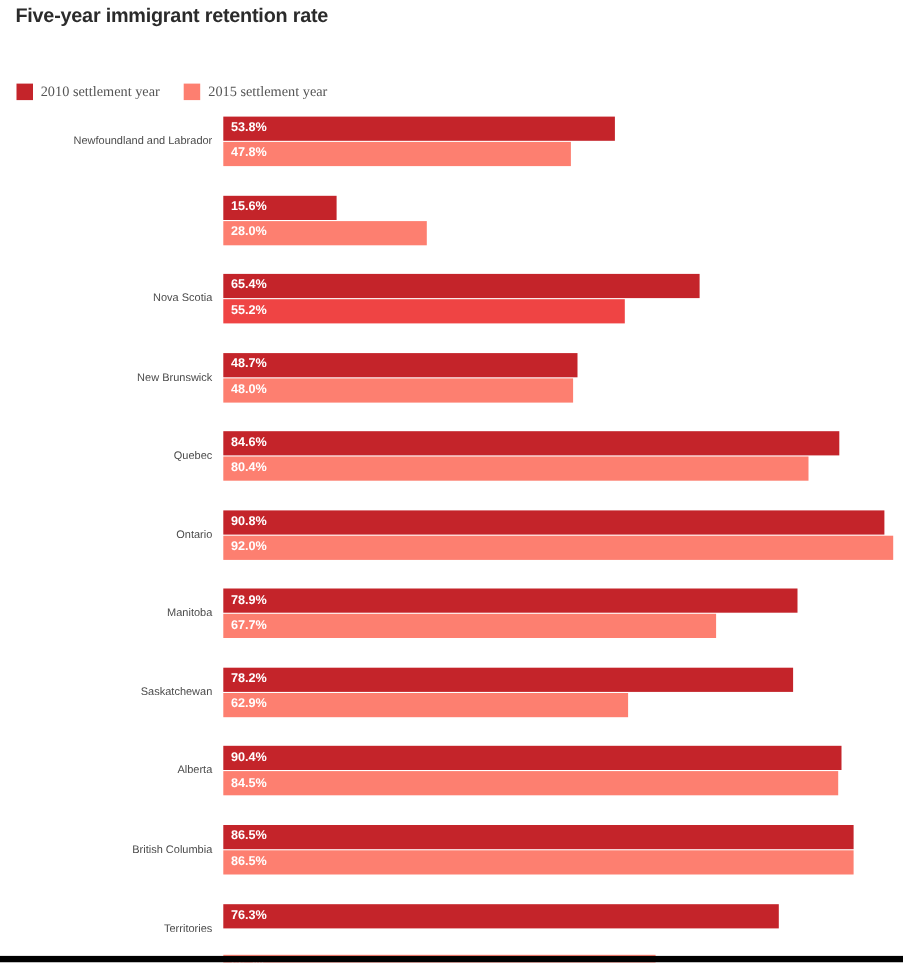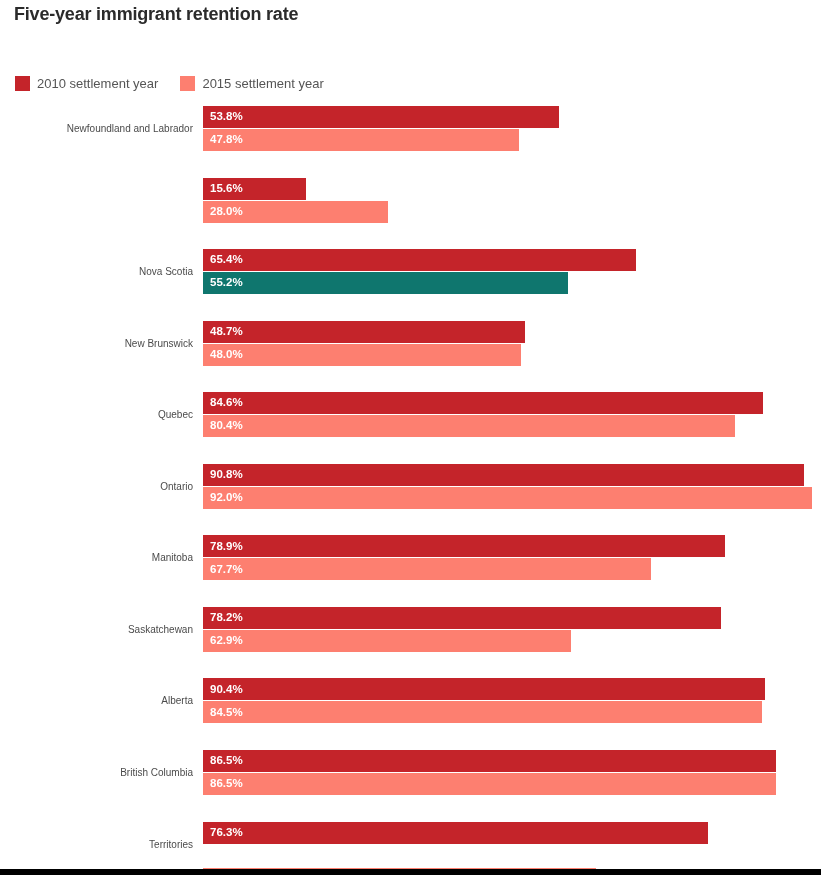--- a/index.html
+++ b/index.html
@@ -39,21 +39,22 @@
     font-size: 13.5px;
     color: #5d5d5d;
     white-space: nowrap;
   }
   .legend {
     position: absolute;
     left: 15px;
     top: 75px;
     height: 17px;
     display: flex;
-    align-items: center;
+    align-items: flex-start;
+    font-family: Liberation Serif, serif;
   }
   .legend-item {
     display: flex;
     align-items: center;
     margin-right: 22px;
   }
   .legend-swatch {
     width: 15px;
     height: 15px;
     margin-right: 7px;
@@ -163,21 +164,21 @@
             <span class="bar-value">28.0%</span>
           </div>
         </div>
       </div>
       <div class="bar-group" style="top: 149.1px;">
         <div class="cat-label">Nova Scotia</div>
         <div class="bars">
           <div class="bar series-0" title="Nova Scotia — 2010 settlement year: 65.4%" style="width: 432.948px; background: rgb(196, 36, 42);">
             <span class="bar-value">65.4%</span>
           </div>
-          <div class="bar series-1" title="Nova Scotia — 2015 settlement year: 55.2%" style="width: 365.424px; background: #0f766e;">
+          <div class="bar series-1" title="Nova Scotia — 2015 settlement year: 55.2%" style="width: 365.424px; background: #ef4444;">
             <span class="bar-value">55.2%</span>
           </div>
         </div>
       </div>
       <div class="bar-group" style="top: 220.65px;">
         <div class="cat-label">New Brunswick</div>
         <div class="bars">
           <div class="bar series-0" title="New Brunswick — 2010 settlement year: 48.7%" style="width: 322.394px; background: rgb(196, 36, 42);">
             <span class="bar-value">48.7%</span>
           </div>

